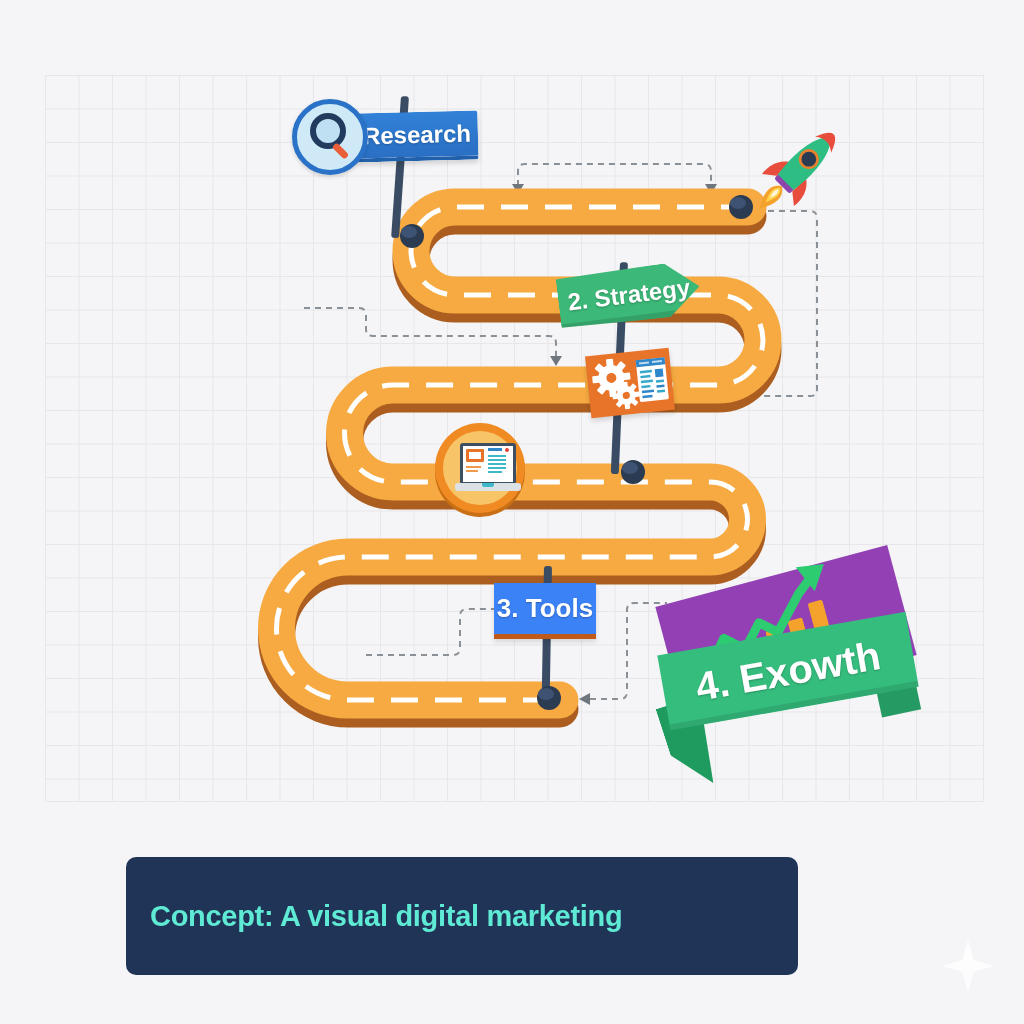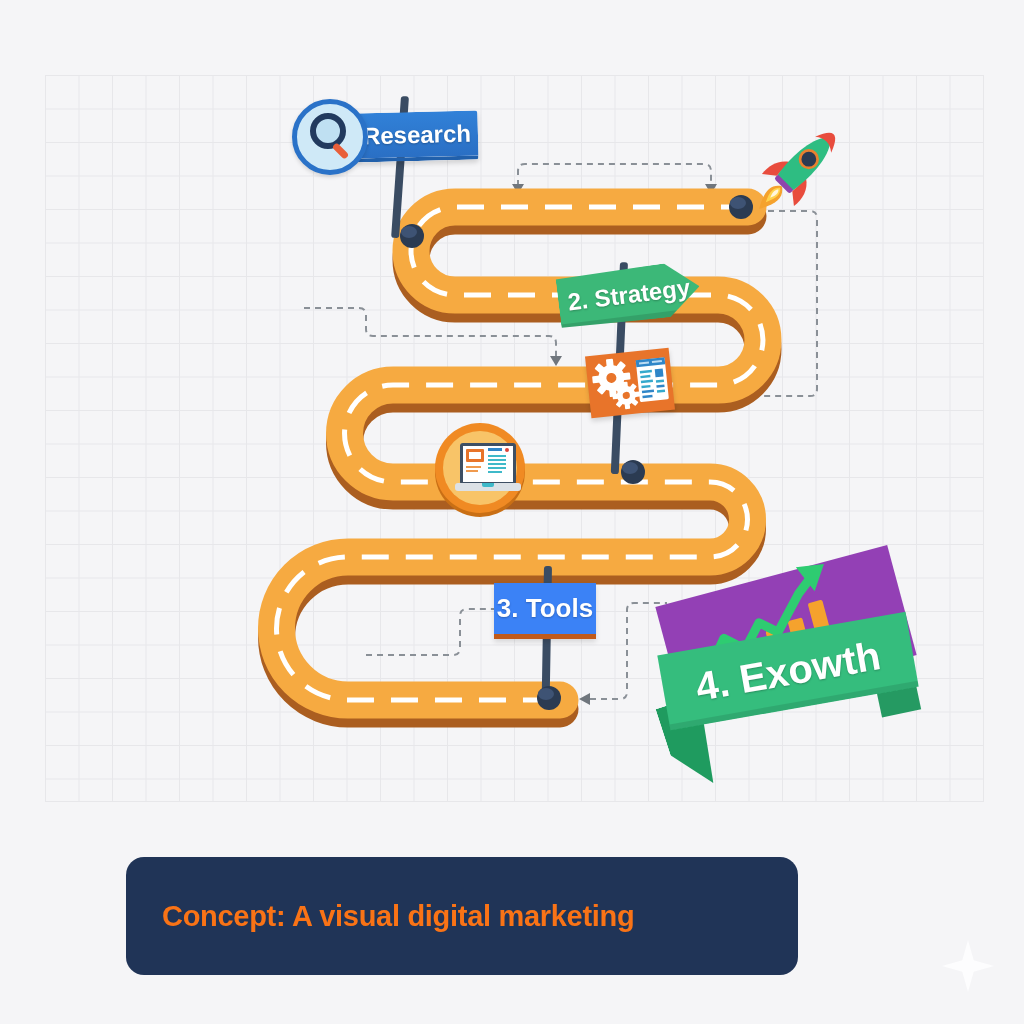--- a/index.html
+++ b/index.html
@@ -74,23 +74,23 @@
   #growth-ribbon{left:662px;top:633px;width:252px;height:76px;z-index:9;
     background:#35bd7d;transform:rotate(-10deg);font-size:40px;
     box-shadow:inset 0 -6px 0 rgba(0,0,0,.10);}
   #growth-fold-left{left:668px;top:700px;width:46px;height:88px;z-index:8;
     background:#1f9b5f;transform:rotate(-18deg);
     clip-path:polygon(0 0,100% 0,70% 100%,0 55%);}
   #growth-fold-right{left:876px;top:660px;width:40px;height:54px;z-index:8;
     background:#259a62;transform:rotate(-12deg);}
   
   #caption{left:126px;top:857px;width:672px;height:118px;z-index:10;
-    background:#203457;border-radius:18px;color:#f97316;
+    background:#203457;border-radius:10px;color:#5eead4;
     display:flex;flex-direction:column;justify-content:center;
-    padding:0 36px;box-sizing:border-box;}
+    padding:0 24px;box-sizing:border-box;}
   #caption .line{font-size:29px;font-weight:700;line-height:43px;letter-spacing:-.3px;white-space:nowrap;}
   
   #sparkle{left:942px;top:940px;width:52px;height:52px;z-index:10;background:#fdfdfe;
     clip-path:polygon(50% 0,61% 39%,100% 50%,61% 61%,50% 100%,39% 61%,0 50%,39% 39%);}
 </style>
 </head>
 <body>
 
 <div id="stage">
 

